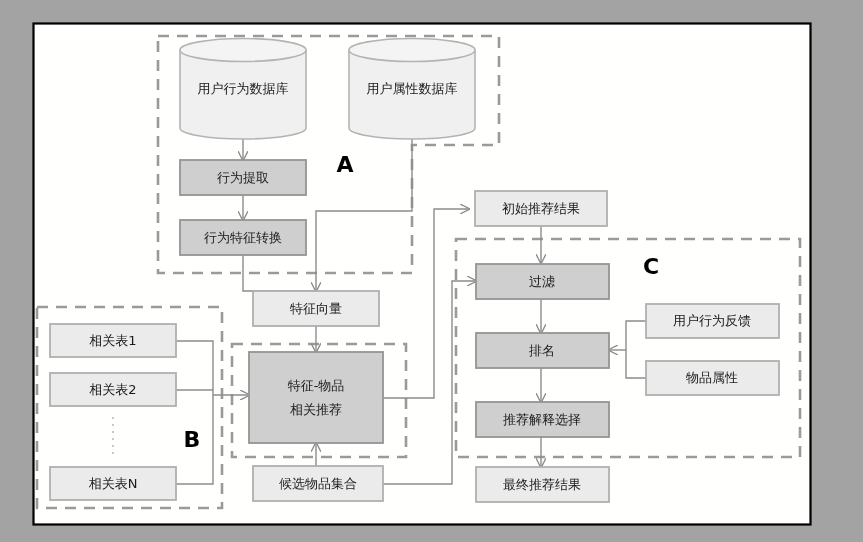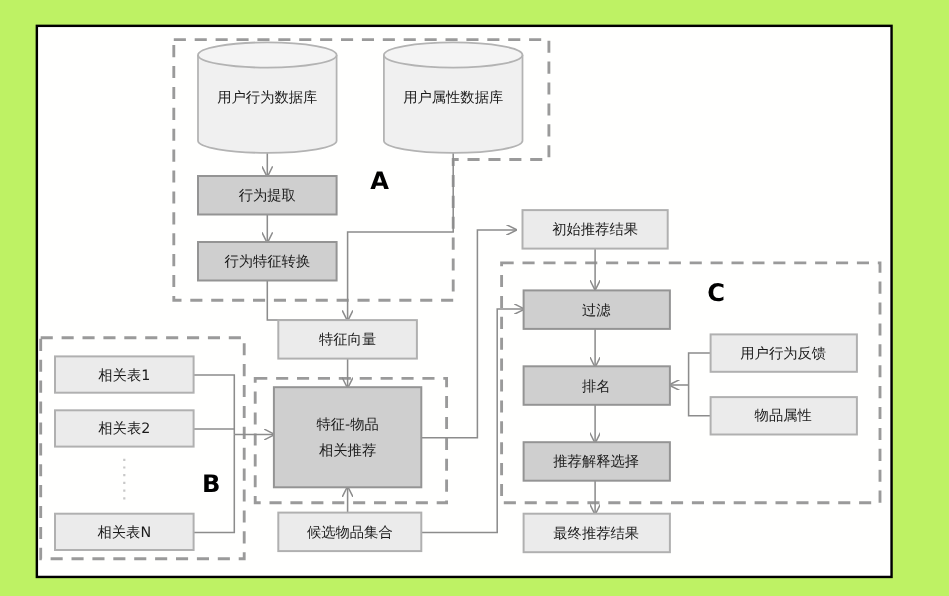--- a/index.html
+++ b/index.html
@@ -5,21 +5,21 @@
   html, body {
     margin: 0;
     padding: 0;
     background: #ffffff;
     font-family: "DejaVu Sans", "Liberation Sans", sans-serif;
   }
   #stage {
     position: relative;
     width: 863px;
     height: 542px;
-    background: #bef264;
+    background: #a3a3a3;
     overflow: hidden;
   }
   svg#diagram {
     display: block;
     width: 863px;
     height: 542px;
   }
   .node-label {
     font-family: "DejaVu Sans", "Liberation Sans", sans-serif;
     font-size: 13px;

